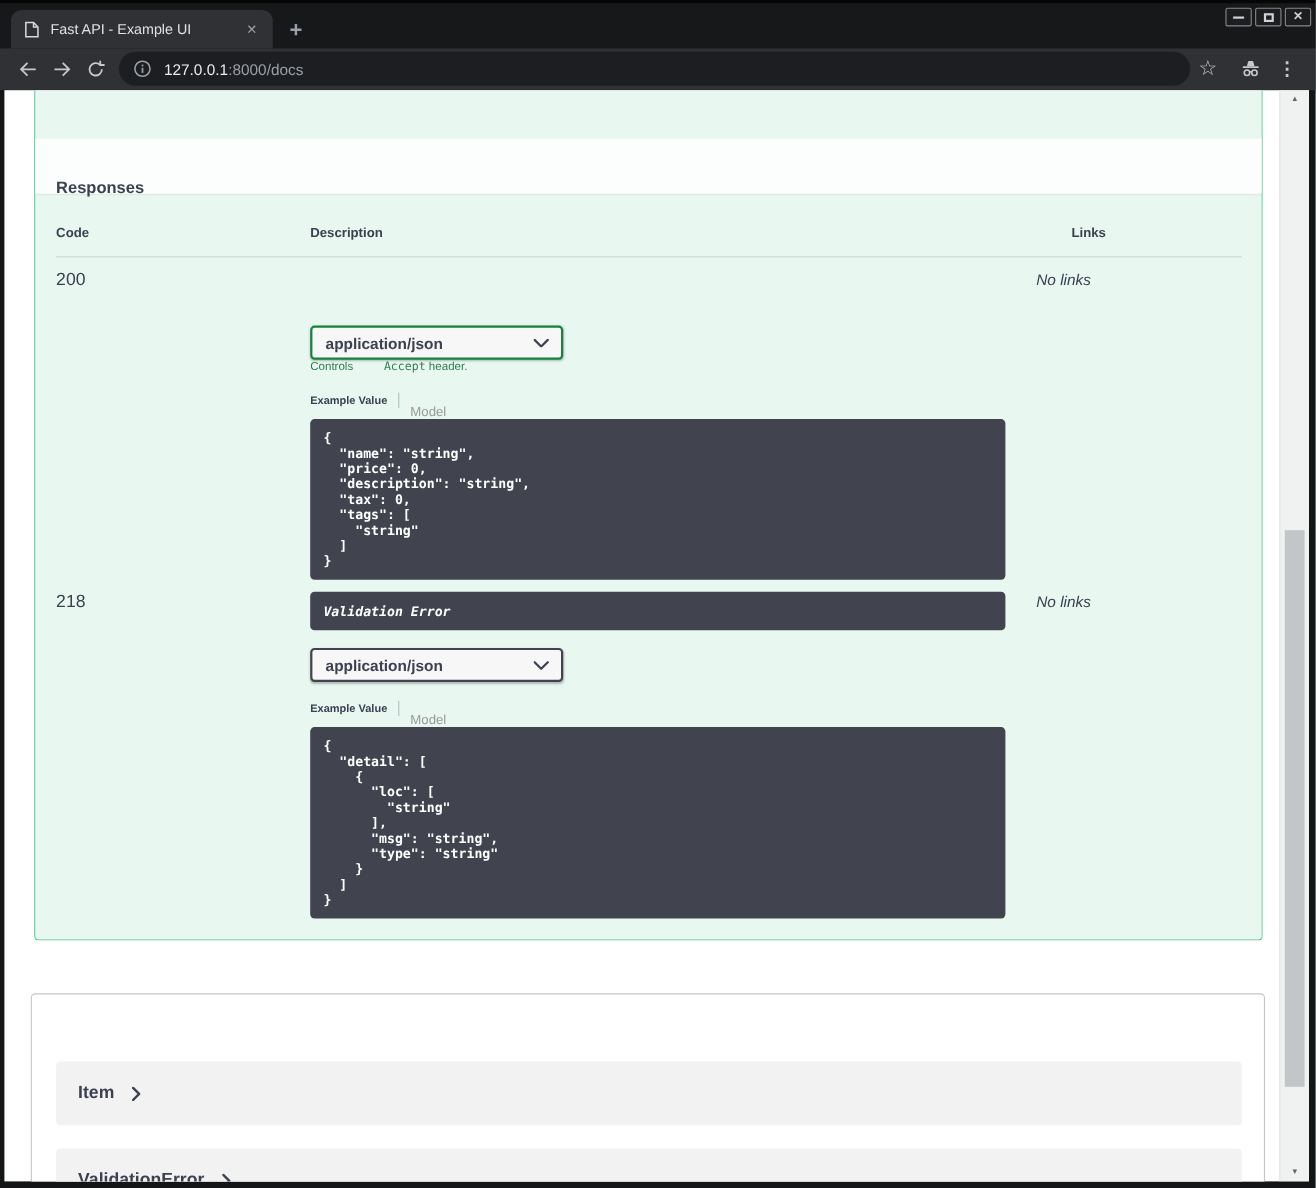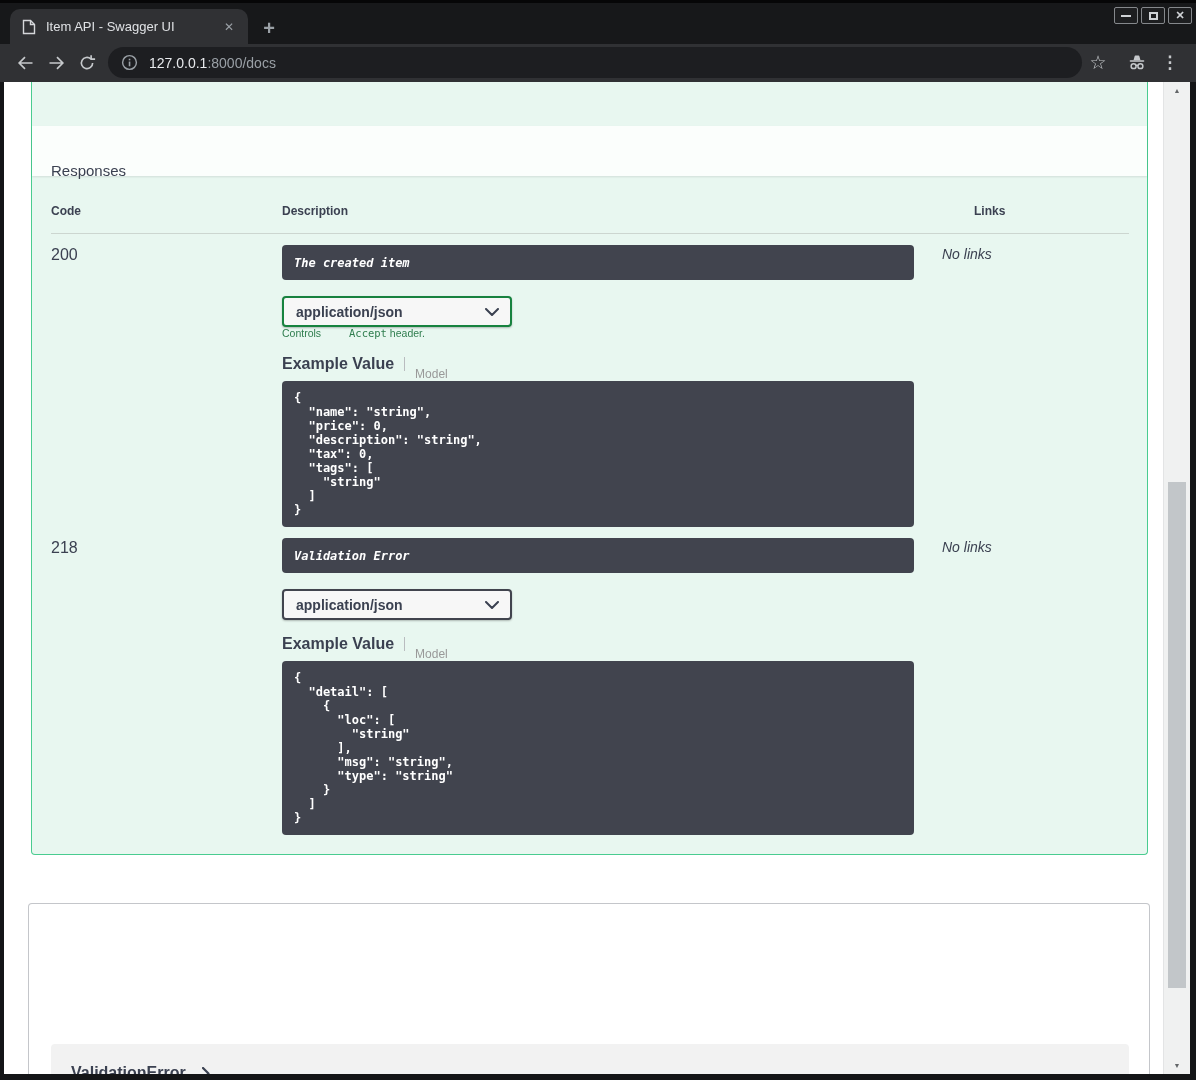--- a/index.html
+++ b/index.html
@@ -49,21 +49,21 @@
   .page { position:absolute; left:4px; top:82px; width:1186px; height:992px; background:#ffffff; overflow:hidden; }
 
   .opblock {
     position:absolute; left:27px; top:0; width:1117px; height:773px;
     background:#e8f7f0;
     border:1px solid #49cc90; border-top:none; border-radius:0 0 4px 4px;
   }
   .resp-header { position:absolute; left:0; right:0; top:44px; height:50px;
     background:rgba(255,255,255,.8); box-shadow:0 1px 2px rgba(0,0,0,.1);
     display:flex; align-items:center; padding-left:19px; }
-  .resp-title { font-size:15px; font-weight:normal; color:#3b4151;margin-top:39px; }
+  .resp-title { font-size:15px; font-weight:bold; color:#3b4151;margin-top:39px; }
 
   .th { position:absolute; top:122px; font-size:12px; font-weight:bold; color:#3b4151; }
   .th-code { left:19px; } .th-desc { left:250px; } .th-links { left:910px;margin-left:32px; }
   .thead-divider { position:absolute; top:151px; left:19px; width:1078px; height:1px; background:#ccd6d0; }
 
   .code-cell  { position:absolute; left:19px;  font-size:16px; color:#3b4151; }
   .links-cell { position:absolute; left:910px; font-size:14px; font-style:italic; color:#3b4151; }
 
   .desc-box { position:absolute; left:250px; width:632px; height:35px; background:#41444e; border-radius:4px;
               display:flex; align-items:center; padding-left:12px; }
@@ -72,21 +72,21 @@
   .mt-select { position:absolute; left:250px; width:230px; height:31px; background:#f7f7f7; border-radius:4px;
                display:flex; align-items:center; justify-content:space-between; padding:0 11px 0 12px;
                box-shadow:0 1px 2px rgba(0,0,0,.25); font-size:14px; font-weight:bold; color:#3b4151; }
   .mt-select.green { border:2px solid #17823f; }
   .mt-select.dark  { border:2px solid #41444e; }
 
   .accept-hint { position:absolute; left:250px; top:245px; font-size:10.5px; color:#2f7d4e; }
   .accept-hint .mono { font-family:"DejaVu Sans Mono", monospace;margin-left:25px; }
 
   .ex-tabs { position:absolute; left:250px; height:16px; display:flex; align-items:center; gap:10px; }
-  .ex-tab-active { font-size:16px; font-weight:bold; color:#3b4151; }
+  .ex-tab-active { font-size:10px; font-weight:bold; color:#3b4151; }
   .ex-tab-sep { width:1px; height:14px; background:#b9bcbf; }
   .ex-tab-inactive { font-size:12px; color:#999999;margin-top:20px; }
 
   .example { position:absolute; left:250px; width:632px; background:#41444e; border-radius:4px;
              padding:10px 12px; white-space:pre;
              font-family:"DejaVu Sans Mono", monospace; font-size:12px; line-height:14px; font-weight:bold; color:#ffffff; }
 
   
   .schemas { position:absolute; left:24px; top:821px; width:1122px; height:300px; background:#ffffff;
              border:1px solid rgba(59,65,81,.3); border-radius:4px; }
@@ -110,21 +110,21 @@
 <div class="frame-top"></div>
 
 <div class="tabstrip">
   <div class="tab">
     <span class="tab-favicon">
       <svg width="14" height="16" viewBox="0 0 14 16" fill="none">
         <path d="M1.5 1.5 h7 l4 4 v9 h-11 z" stroke="#d5d7da" stroke-width="1.4"></path>
         <path d="M8.5 1.5 v4 h4" stroke="#d5d7da" stroke-width="1.4"></path>
       </svg>
     </span>
-    <span class="tab-title">Item API - Swagger UI</span>
+    <span class="tab-title">Fast API - Example UI</span>
     <span class="tab-close">✕</span>
   </div>
   <div class="newtab-btn">+</div>
   <div class="win-controls">
     <div class="win-btn">
         <span class="ic-min"></span>
       </div>
     <div class="win-btn">
         <span class="ic-max"></span>
       </div>
@@ -182,23 +182,20 @@
     <div class="resp-header">
       <span class="resp-title">Responses</span>
     </div>
 
     <span class="th th-code">Code</span>
     <span class="th th-desc">Description</span>
     <span class="th th-links">Links</span>
     <div class="thead-divider"></div>
 
     <span class="code-cell" style="top:164px">200</span>
-    <div class="desc-box" style="top:163px">
-      <span class="desc-text">The created item</span>
-    </div>
     <span class="links-cell" style="top:164px">No links</span>
 
     <div class="mt-select green" style="top:214px">
       <span>application/json</span>
       <svg width="14" height="8" viewBox="0 0 14 8" fill="none">
           <polyline points="1,1 7,7 13,1" stroke="#3b4151" stroke-width="2" stroke-linecap="round" stroke-linejoin="round"></polyline>
         </svg>
     </div>
     <div class="accept-hint"><span>Controls </span><span class="mono">Accept</span><span> header.</span></div>
 
@@ -243,20 +240,26 @@
       ],
       "msg": "string",
       "type": "string"
     }
   ]
 }</pre>
 
   </div>
 
   <div class="schemas">
+    <div class="model-card" id="model-item">
+      <span class="model-name">Item</span>
+      <svg width="8" height="13" viewBox="0 0 8 13" fill="none">
+          <polyline points="1,1 6.5,6.5 1,12" stroke="#3b4151" stroke-width="2.2" stroke-linecap="round" stroke-linejoin="round"></polyline>
+        </svg>
+    </div>
     <div class="model-card" id="model-ve">
       <span class="model-name">ValidationError</span>
       <svg width="8" height="13" viewBox="0 0 8 13" fill="none">
           <polyline points="1,1 6.5,6.5 1,12" stroke="#3b4151" stroke-width="2.2" stroke-linecap="round" stroke-linejoin="round"></polyline>
         </svg>
     </div>
   </div>
 
   <div class="scrollbar">
     <div class="sb-btn sb-up">▲</div>

